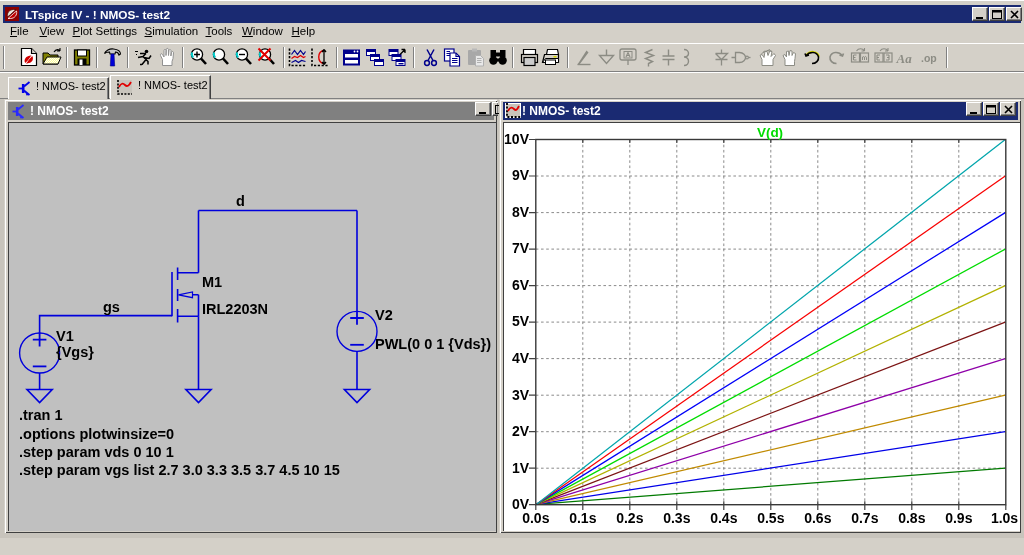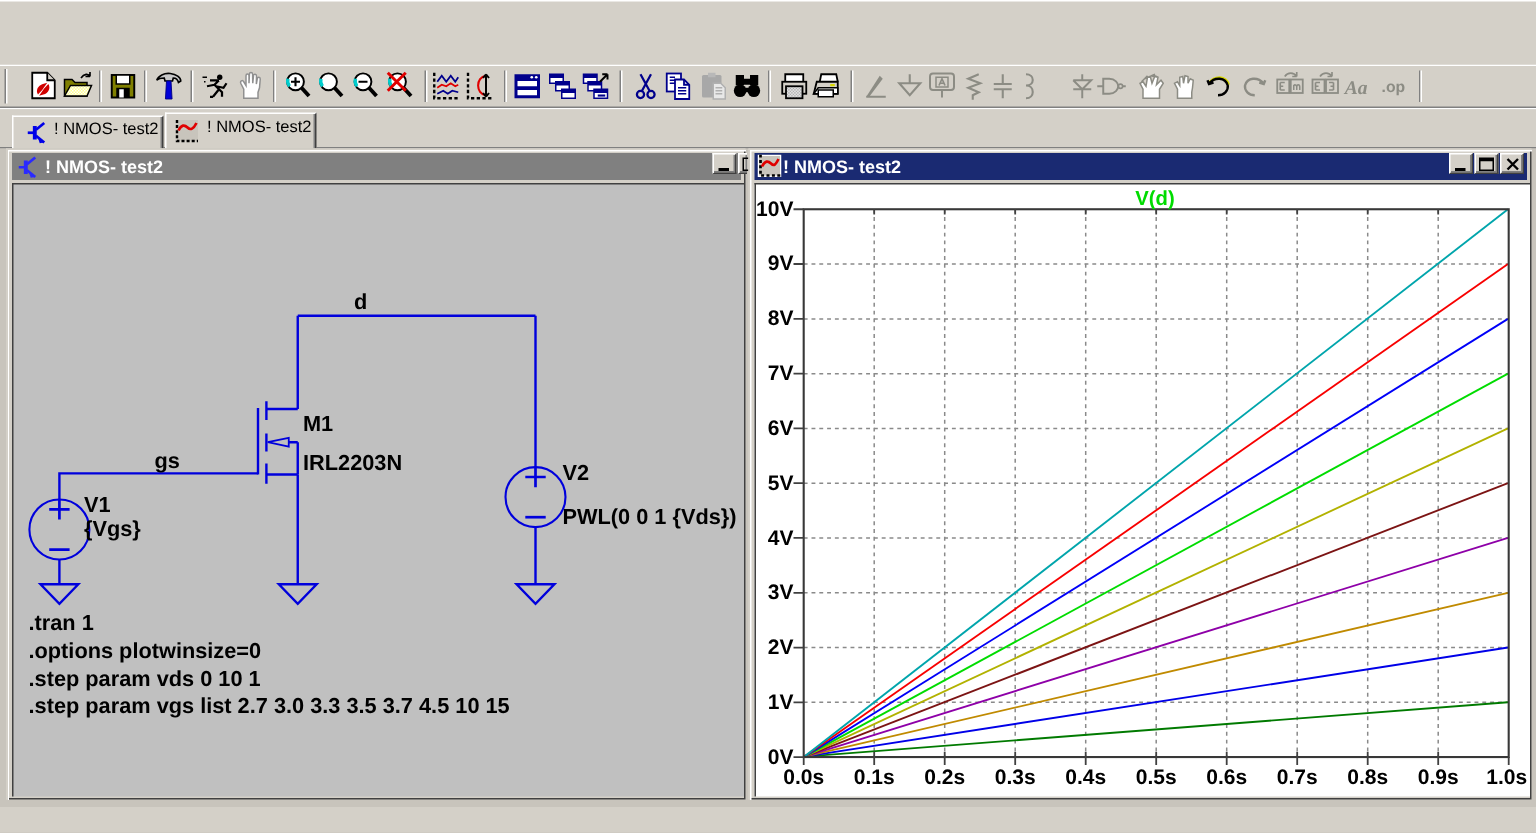--- a/index.html
+++ b/index.html
@@ -46,21 +46,54 @@
 
 
 #statusbar { position:absolute; left:0; top:537px; width:1024px; height:18px; background:#d4d0c8; border-top:1px solid #808080; box-shadow:inset 0 1px 0 #ffffff; font-size:11.5px; }
 #statusbar .ready { position:absolute; left:7px; top:2px; }
 #statusbar .pane { position:absolute; left:954px; top:3px; width:57px; height:12px; border-top:1px solid #808080; border-left:1px solid #808080; border-right:1px solid #fff; border-bottom:1px solid #fff; }
 </style>
 </head>
 <body>
 <div id="app">
 
-
+  <div id="titlebar">
+    <svg class="ticon" viewBox="0 0 16 16">
+      <rect x="0" y="1" width="14" height="14" fill="#8c0000"></rect>
+      <path d="M2.5,11 C1.5,7 4.5,3.5 8.5,3.5 L11,3.5 L5.5,8.5 Z" fill="#e8e4da" stroke="#500000" stroke-width="0.8"></path>
+      <path d="M11.5,5 C12.5,9 9.5,12.5 5.5,12.5 L3,12.5 L8.5,7.5 Z" fill="#c00000" stroke="#ffffff" stroke-width="0.8"></path>
+    </svg>
+    <div class="ttext">LTspice IV - ! NMOS- test2</div>
+    <div class="winbtn" style="left:969px;">
+        <svg width="16" height="14">
+          <rect x="3" y="9" width="7" height="2" fill="#000"></rect>
+        </svg>
+      </div>
+    <div class="winbtn" style="left:986px;">
+        <svg width="16" height="14">
+          <rect x="2.5" y="2.5" width="9" height="8" fill="none" stroke="#000" stroke-width="1"></rect>
+          <rect x="2.5" y="2.5" width="9" height="2" fill="#000"></rect>
+        </svg>
+      </div>
+    <div class="winbtn" style="left:1003px;">
+        <svg width="16" height="14">
+          <path d="M4 3 L11 10 M11 3 L4 10" stroke="#000" stroke-width="1.6"></path>
+        </svg>
+      </div>
+  </div>
+
+  <div id="menubar">
+    <span style="left:8px;"><u>F</u>ile</span>
+    <span style="left:37.5px;"><u>V</u>iew</span>
+    <span style="left:70.5px;"><u>P</u>lot Settings</span>
+    <span style="left:142.5px;"><u>S</u>imulation</span>
+    <span style="left:203.5px;"><u>T</u>ools</span>
+    <span style="left:240px;"><u>W</u>indow</span>
+    <span style="left:289.5px;"><u>H</u>elp</span>
+  </div>
 
   <svg id="toolbar" width="1024" height="30" viewBox="0 0 1024 30">
     <rect x="0" y="0" width="1024" height="1" fill="#ffffff"></rect>
     <rect x="0" y="1" width="1024" height="27" fill="#d4d0c8"></rect>
     <rect x="0" y="28" width="1024" height="1" fill="#808080"></rect>
     <rect x="0" y="29" width="1024" height="1" fill="#ffffff"></rect>
     <defs>
       <pattern id="dith" width="2" height="2" patternUnits="userSpaceOnUse">
         <rect width="2" height="2" fill="#fff"></rect>
           <rect width="1" height="1" fill="#999"></rect>

